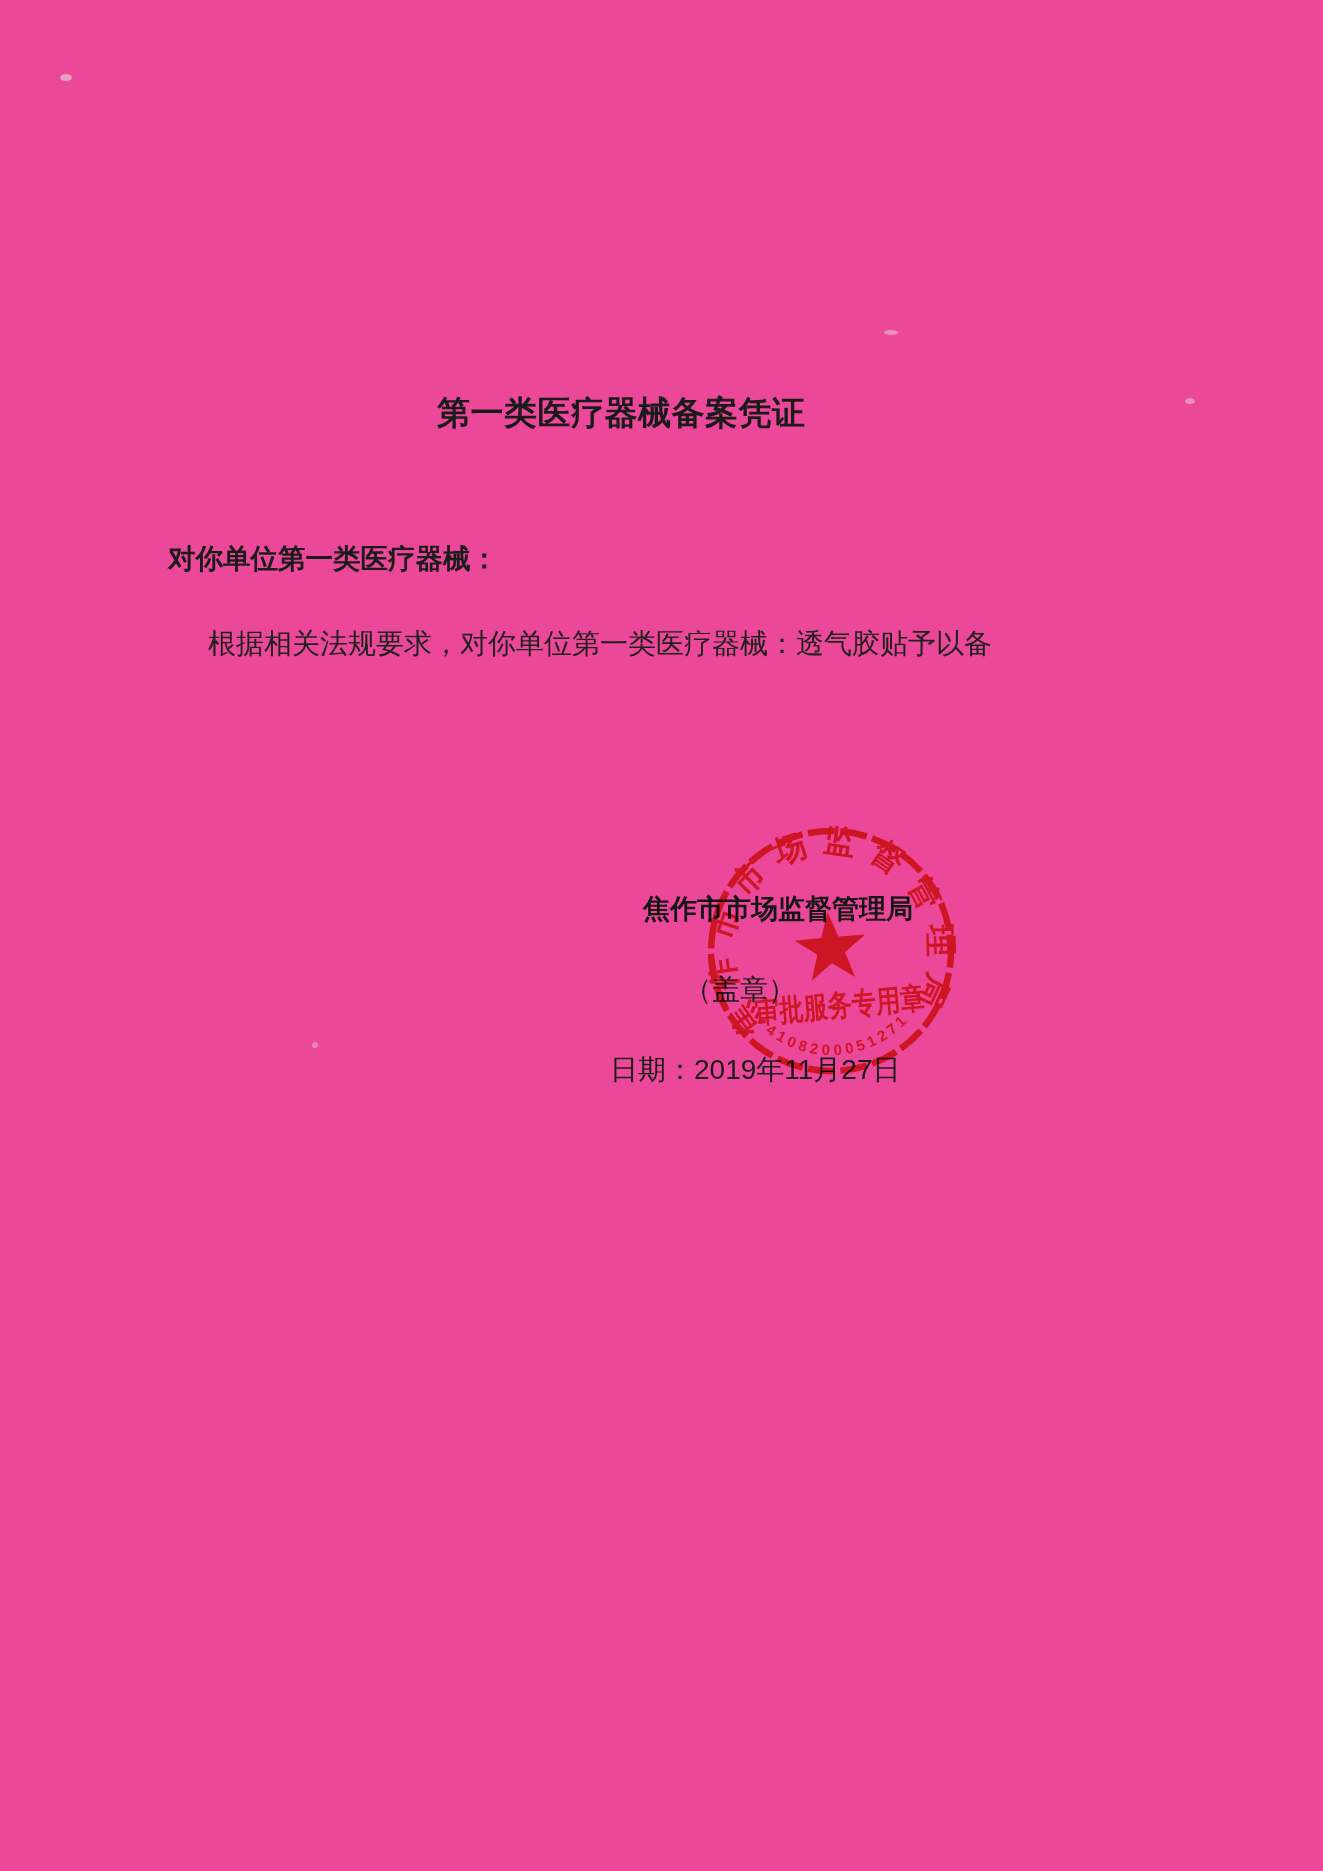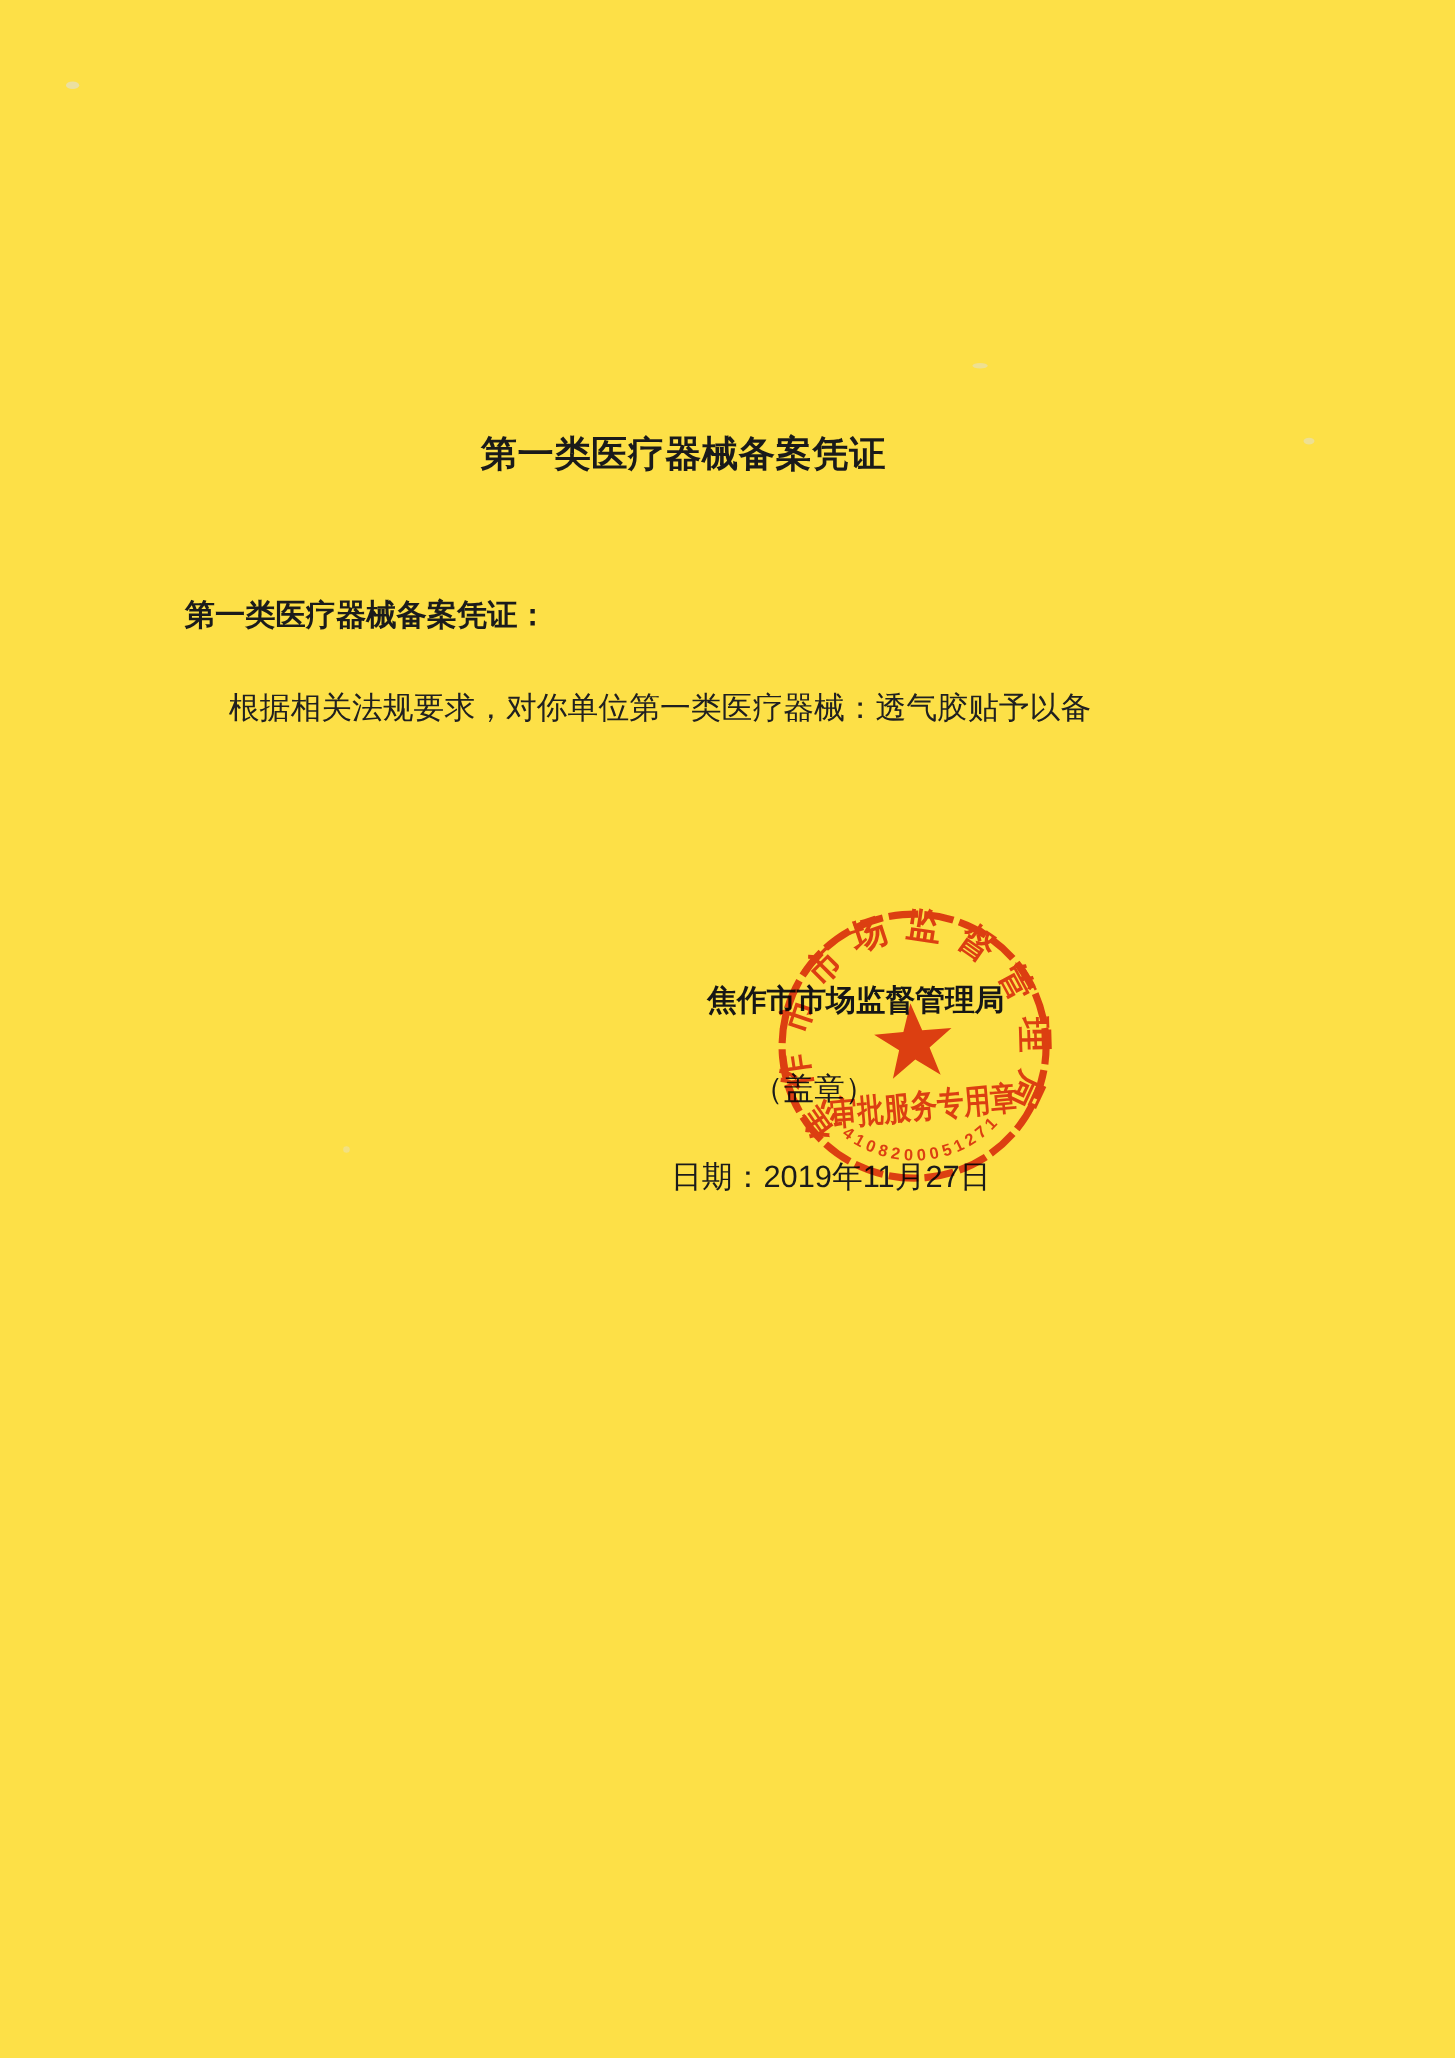--- a/index.html
+++ b/index.html
@@ -6,21 +6,21 @@
     margin: 0;
     padding: 0;
     background: #e9e9e9;
     font-family: "Liberation Sans", "DejaVu Sans", sans-serif;
   }
   .page {
     position: relative;
     width: 1323px;
     height: 1871px;
     margin: 0 auto;
-    background: #fde047;
+    background: #ec4899;
     overflow: hidden;
     color: #1d1d1d;
   }
   .txt { position: absolute; white-space: nowrap; color: #1f1f1f; }
 
   .doc-title {
     left: 437px; top: 391px;
     font-size: 33px; font-weight: 600; letter-spacing: 0.5px;
     color: #1a1a1a;
   }
@@ -75,21 +75,21 @@
 
 <div class="page">
 
   <div class="speck s1"></div>
   <div class="speck s2"></div>
   <div class="speck s3"></div>
   <div class="speck s4"></div>
 
   <div class="txt doc-title">第一类医疗器械备案凭证</div>
 
-  <div class="txt addressee">第一类医疗器械备案凭证：</div>
+  <div class="txt addressee">对你单位第一类医疗器械：</div>
 
   <div class="txt body-line1">根据相关法规要求，对你单位第一类医疗器械：透气胶贴予以备</div>
 
 
   <div class="txt issuer">焦作市市场监督管理局</div>
 
   <div class="txt seal-note">（盖章）</div>
 
   <div class="txt date-line">日期：2019年11月27日</div>
 

